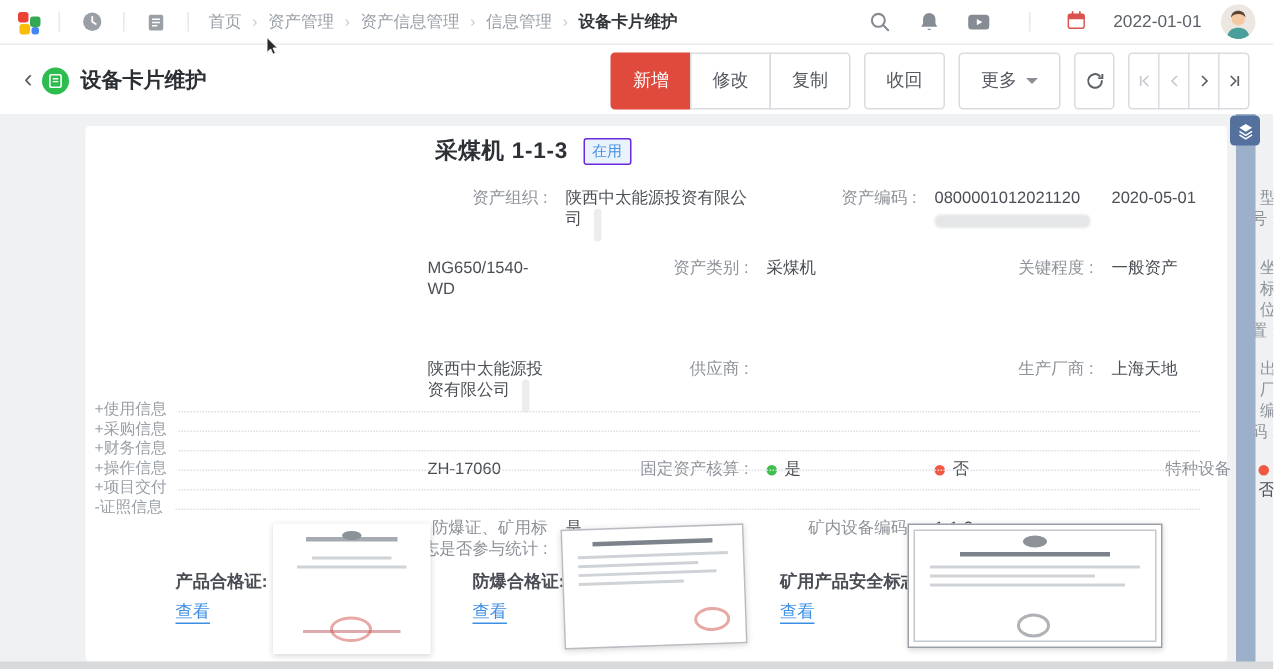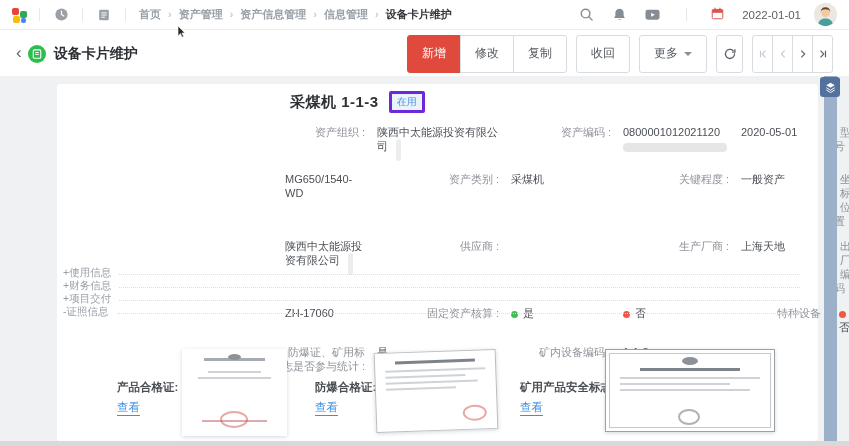--- a/index.html
+++ b/index.html
@@ -13,21 +13,21 @@
   .logo{ position:relative; width:16px; height:16px; flex:0 0 auto;}
   .logo i{ position:absolute; width:7px; height:7px; border-radius:2px; }
   .logo i:nth-child(1){ left:0; top:1px; background:#ea4335;}
   .logo i:nth-child(2){ left:8px; top:4px; background:#34a853;}
   .logo i:nth-child(3){ left:1px; top:9px; background:#fbbc05;}
   .logo i:nth-child(4){ left:9px; top:11px; background:#4285f4; width:5px;height:5px;}
   .vdiv{ width:1px; height:13px; background:#e7e8ea; margin:0 11px; }
   .icon-btn{ display:flex; align-items:center; justify-content:center; width:20px; height:20px;
              background:none; border:none; cursor:pointer; }
   .crumbs{ display:flex; align-items:center; font-size:11px; color:#9aa0a8; margin-left:2px;}
-  .crumb{ cursor:pointer;font-weight:bold; }
+  .crumb{ cursor:pointer; }
   .crumb::after{ content:"›"; margin:0 7px; color:#c6cad0; }
   .crumb.last{ color:#33363b; font-weight:bold; }
   .crumb.last::after{ content:""; margin:0; }
   .topbar-right{ margin-left:auto; display:flex; align-items:center; gap:13px; }
   .date-wrap{ display:flex; align-items:center; gap:18px; font-size:11.5px; color:#5c6167; }
   .avatar{ width:23px; height:23px; border-radius:50%; overflow:hidden; background:#ece7e1; cursor:pointer; border:none; padding:0;}
 
   
   .pagehead{ position:absolute; top:31px; left:0; right:0; height:45px; background:#fff;
              display:flex; align-items:center; padding:0 16px; }
@@ -51,21 +51,21 @@
   .pager .btn.disabled{ color:#c6cad1; cursor:default; }
   .pager svg{ display:block; }
 
   
   .content{ position:absolute; top:76px; left:0; right:0; bottom:0; background:#eff1f3; }
   .card{ position:absolute; left:15px; right:31px; top:8px; bottom:5px; background:#fff; border-radius:3px;margin-left:42px; }
 
   .equip-head{ position:absolute; left:233px; top:7px; display:flex; align-items:center; }
   .equip-title{ font-size:15px; font-weight:bold; color:#2d3136; letter-spacing:.5px;}
   .status-badge{ margin-left:10px; font-size:10px; color:#4a90e2; background:#e9f3fe;
-                 border:3px solid #6d28d9; border-radius:2px; padding:1px 5px; }
+                 border:1px solid #6d28d9; border-radius:2px; padding:1px 5px; }
 
   .img-ph{ position:absolute; left:20px; top:16px; width:180px; height:118px; background:#fcfcfd;
            display:flex; align-items:center; justify-content:center; }
   .img-ph span{ font-size:12px; color:#a9aeb5; margin-top:-22px; }
 
   .fields{ position:absolute; left:222px; top:37px; right:10px; display:grid;
            grid-template-columns:86px 128px 106px 112px 92px 1fr; column-gap:6px; font-size:11px; }
   .f-label{ text-align:right; color:#8d9198; padding:4px 0 7px; line-height:14px; }
   .f-label::after{ content:"\00a0:"; }
   .f-value{ color:#4b4f55; padding:4px 0 7px 6px; line-height:14px; }
@@ -276,21 +276,29 @@
         <div class="f-label">矿内设备编码</div>
         <div class="f-value">1-1-3</div>
       </div>
 
       <div class="sections">
         <div class="section-row">
             <span>+使用信息</span>
             <i class="dotline"></i>
           </div>
         <div class="section-row">
+            <span>+采购信息</span>
+            <i class="dotline"></i>
+          </div>
+        <div class="section-row">
             <span>+财务信息</span>
+            <i class="dotline"></i>
+          </div>
+        <div class="section-row">
+            <span>+操作信息</span>
             <i class="dotline"></i>
           </div>
         <div class="section-row">
             <span>+项目交付</span>
             <i class="dotline"></i>
           </div>
         <div class="section-row">
             <span>-证照信息</span>
             <i class="dotline"></i>
           </div>

